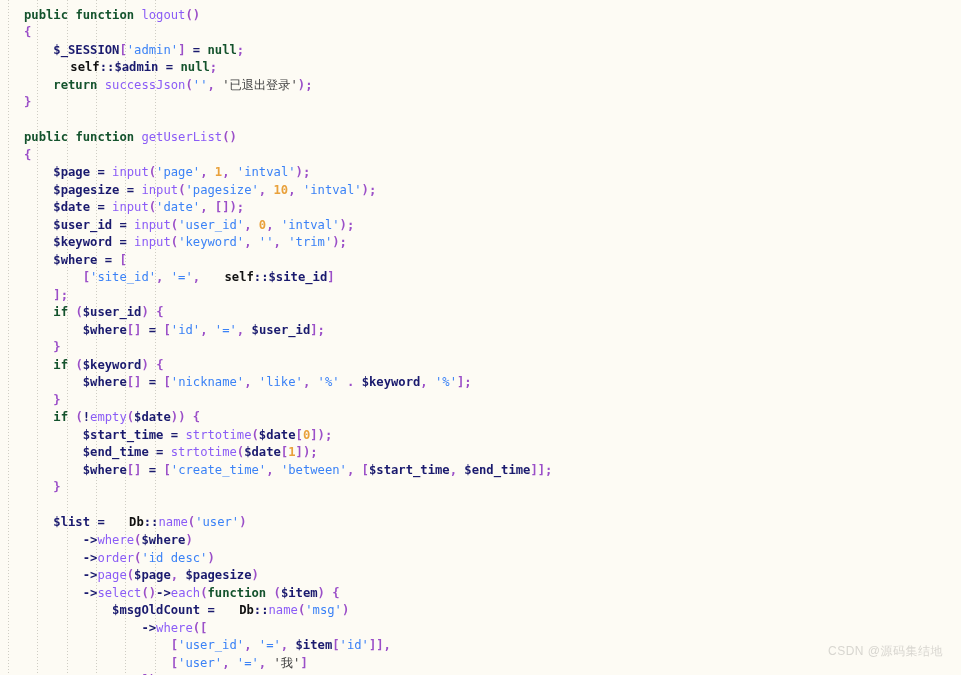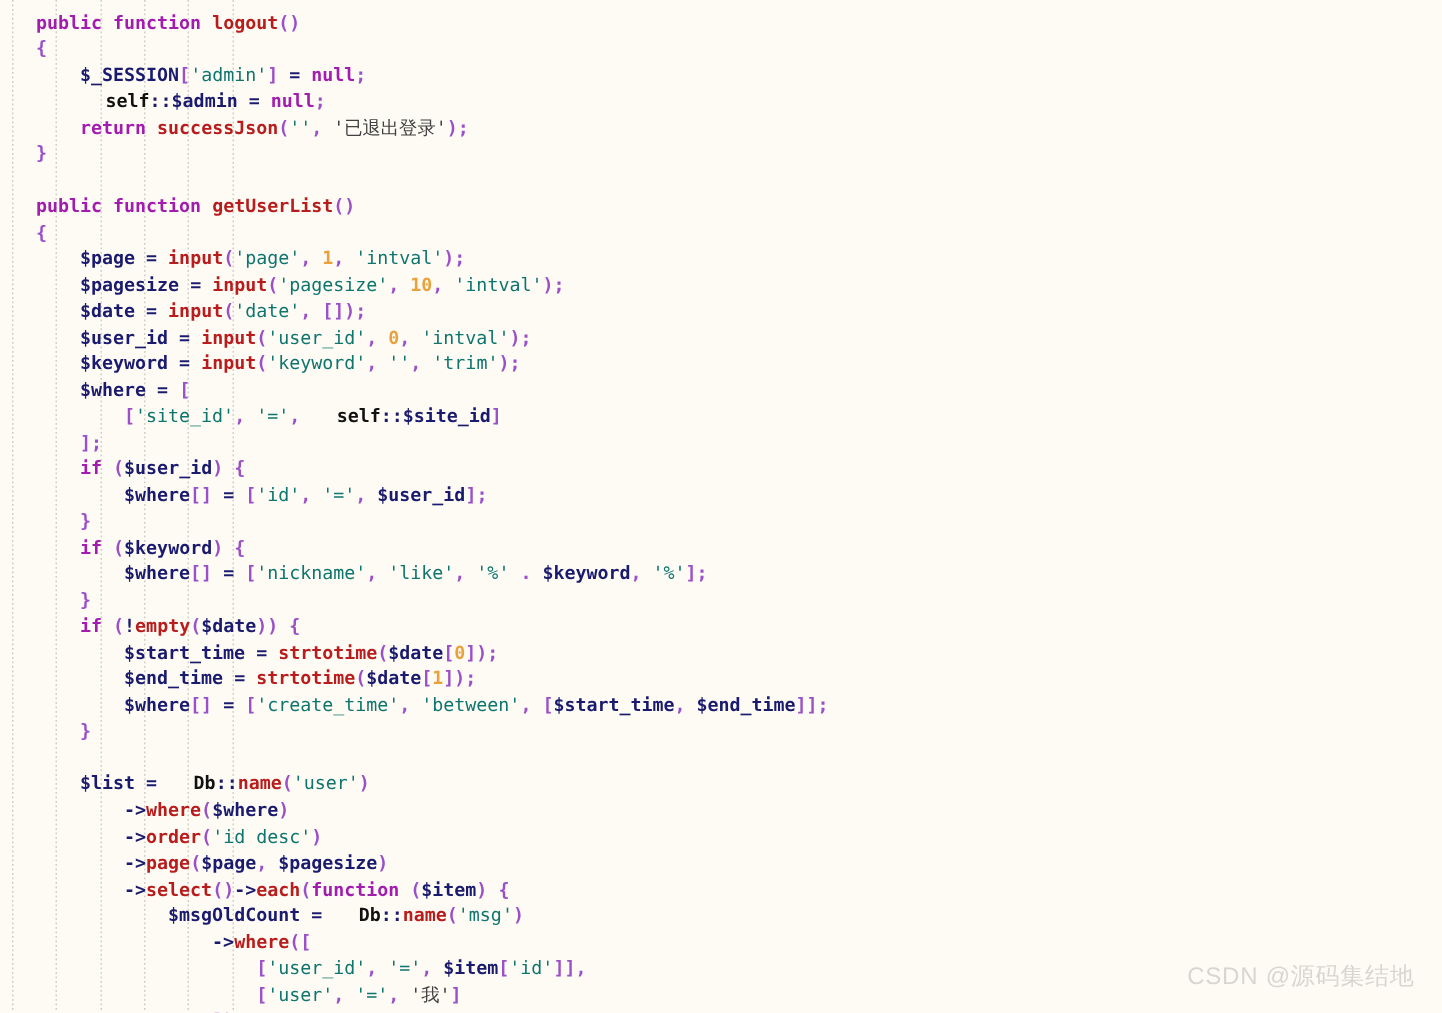--- a/index.html
+++ b/index.html
@@ -32,39 +32,39 @@
   #code {
     position:absolute;
     left:24px; top:-11px;
     z-index:1;
     white-space:pre;
     letter-spacing:0;
   }
   .ln { height:17.53px; white-space:pre; }
 
   
-  .kw   { color:#a21caf; font-weight:bold; }          
+  .kw   { color:#14532d; font-weight:bold; }          
   .var  { color:#1a1a6e; font-weight:bold; }          
-  .fn   { color:#b91c1c; font-weight:bold; }          
+  .fn   { color:#8b5cf6; font-weight:normal; }          
   .cls  { color:#111111; font-weight:bold;margin-left:17px; }          
-  .str  { color:#0f766e; }                            
+  .str  { color:#3b82f6; }                            
   .num  { color:#e9a13b; font-weight:bold; }          
   .pun  { color:#9b4fc8; font-weight:bold; }          
   .op   { color:#1a1a6e; font-weight:bold; }          
   .cn   { color:#404040; }                            
   .plain{ color:#111111; }
 
   
   #watermark {
     position:absolute;
     right:18px; bottom:14px;
     z-index:2;
     color:#d8d6d0;
     font-family:"Liberation Sans","DejaVu Sans",sans-serif;
-    font-size:16px;
+    font-size:12px;
     letter-spacing:.5px;
     white-space:nowrap;
     user-select:none;
   }
 </style>
 </head>
 <body>
 
 <div id="editor">
 

